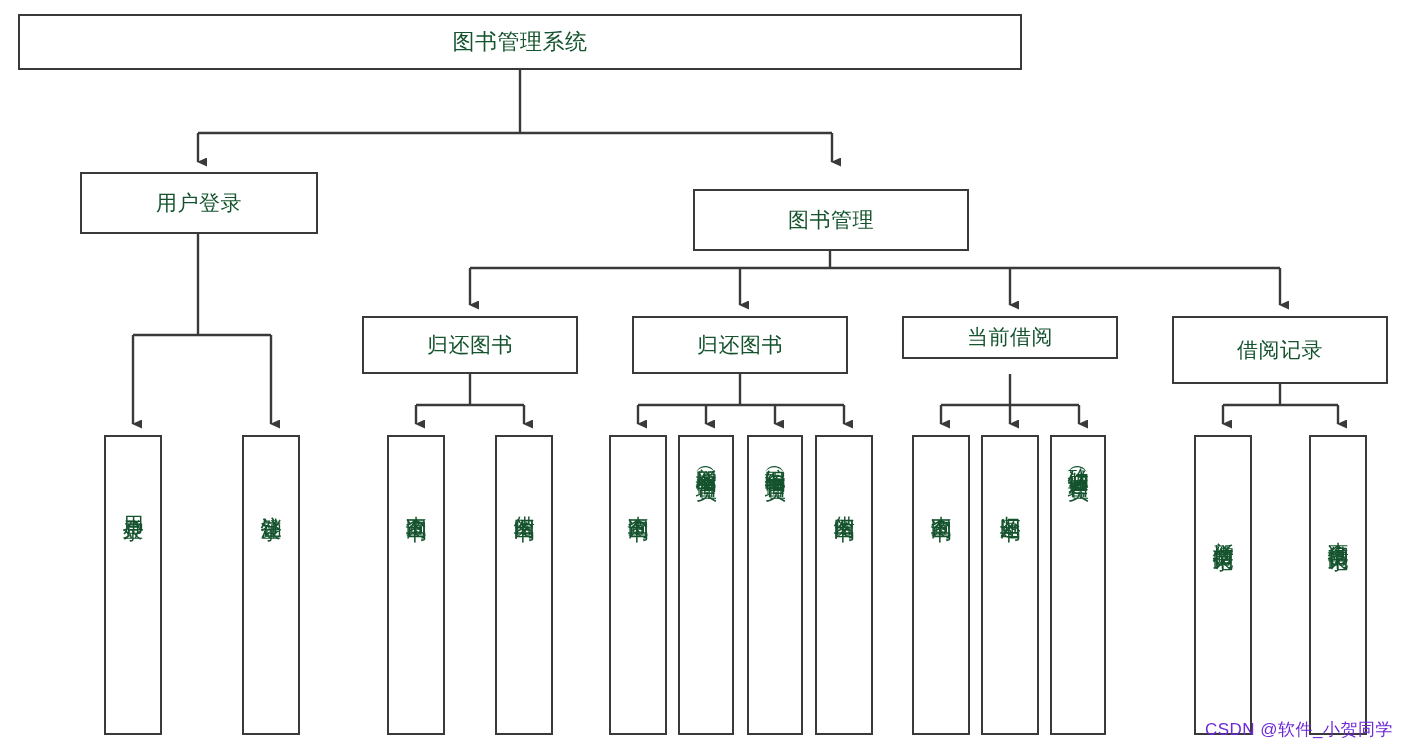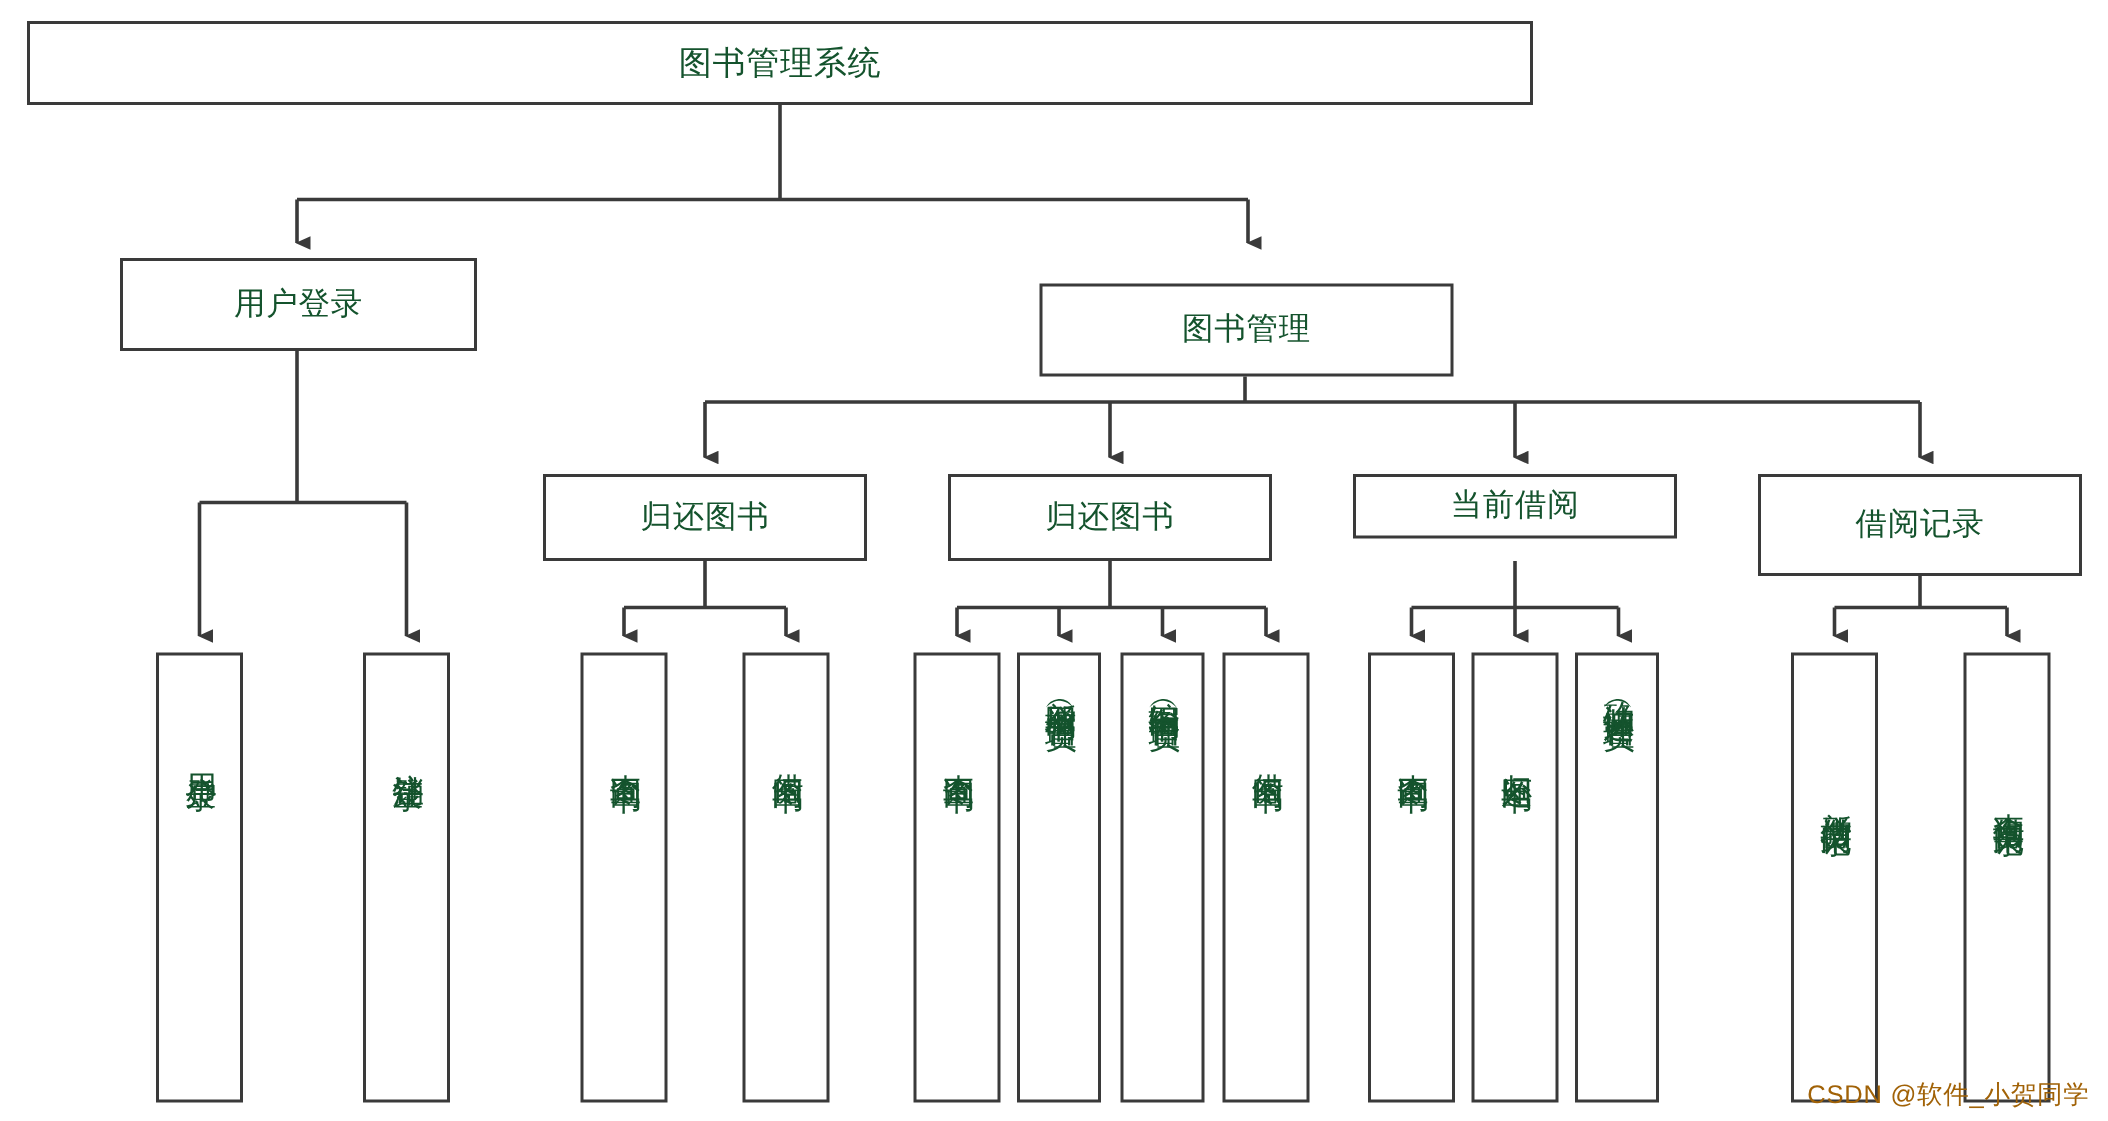--- a/index.html
+++ b/index.html
@@ -66,21 +66,21 @@
     margin-top: 48px;
   }
   .node.vertical.midlow .node-label {
     margin-top: 74px;
   }
   .watermark {
     position: absolute;
     right: 12px;
     bottom: 6px;
     font-size: 17px;
-    color: #a16207;
+    color: #6d28d9;
     white-space: nowrap;
     letter-spacing: 0.5px;
   }
 </style>
 </head>
 <body>
 
 <div id="diagram-root">
 
   <svg id="edge-layer" viewBox="0 0 1405 747" width="1405" height="747" xmlns="http://www.w3.org/2000/svg">

